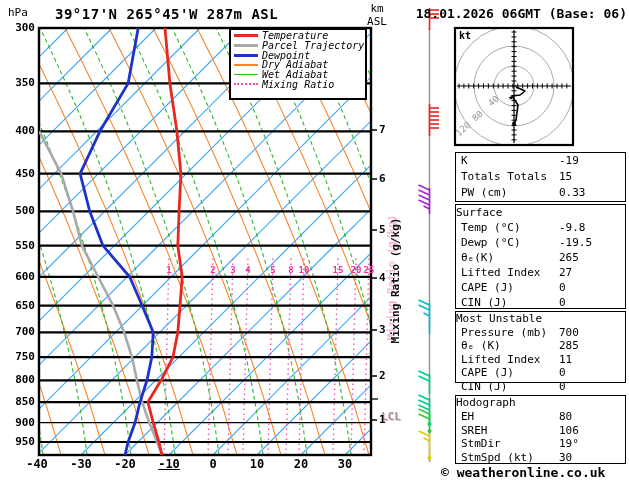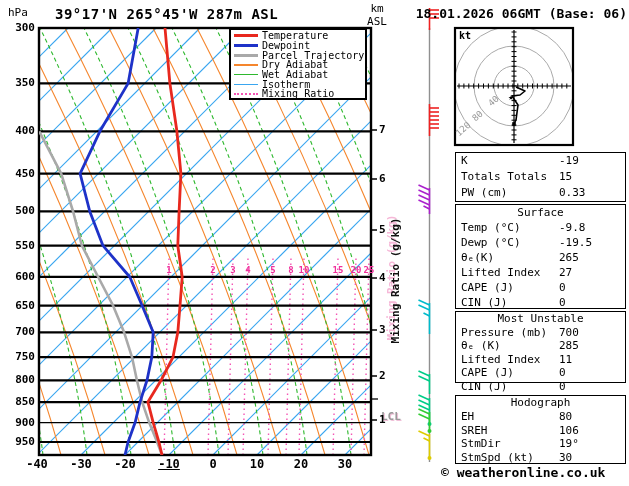--- a/index.html
+++ b/index.html
@@ -18,23 +18,23 @@
   .mixlbl{position:absolute;font-size:9px;font-weight:bold;color:#f0309c;}
   #mixaxis-pink,#mixaxis-black{position:absolute;left:310px;top:274px;width:170px;text-align:center;
       font-size:11px;font-weight:bold;transform:rotate(-90deg);transform-origin:center;}
   #mixaxis-pink{color:#f6b8d8;margin-left:-4px;margin-top:-3px;}
   #mixaxis-black{color:#111;}
   #lcl{left:381px;top:393px;font-size:11px;font-weight:bold;color:#9a9a9a;text-shadow:1px 1px 0 #f0c0d8;margin-top:17px;}
   #legend{position:absolute;left:229px;top:28px;width:138px;height:72px;background:#fff;
       border:2px solid #000;z-index:5;padding:1px 0 0 3px;box-sizing:border-box;}
   .legrow{display:flex;align-items:center;height:9.7px;}
   .legswatch{width:24px;flex:0 0 24px;margin-right:4px;}
-  .legtext{font-size:10px;line-height:9px;}
+  .legtext{font-size:10px;line-height:9px;font-style:italic;}
   #panel .pbox{position:absolute;left:455px;width:171px;border:1.5px solid #000;background:#fff;box-sizing:border-box;}
-  .phead{text-align:center;font-size:11px;}
+  .phead{text-align:left;font-size:11px;}
   .prow{position:relative;padding-left:5px;font-size:11px;}
   .pval{position:absolute;left:103px;top:0;}
   #copyright{left:441px;top:465px;font-size:13px;font-weight:bold;}
   #hodo-kt{left:459px;top:30px;font-size:10px;font-weight:bold;}
   .ringlbl{position:absolute;font-size:9px;color:#999;transform:rotate(-42deg);}
 </style>
 </head>
 <body>
 
 <div id="app">
@@ -265,38 +265,34 @@
     <div>ASL</div>
   </div>
   <div class="lbl" id="datetime">18.01.2026 06GMT (Base: 06)</div>
 
   <div id="legend">
       <div class="legrow">
         <div class="legswatch" style="height: 3px; background: rgb(232, 40, 30);"></div>
         <span class="legtext">Temperature</span>
       </div>
       <div class="legrow">
+        <div class="legswatch" style="height: 3px; background: rgb(169, 169, 169);"></div>
+        <span class="legtext">Parcel Trajectory</span>
+      </div>
+      <div class="legrow">
         <div class="legswatch" style="height: 3px; background: rgb(30, 50, 200);"></div>
         <span class="legtext">Dewpoint</span>
       </div>
       <div class="legrow">
-        <div class="legswatch" style="height: 3px; background: rgb(169, 169, 169);"></div>
-        <span class="legtext">Parcel Trajectory</span>
-      </div>
-      <div class="legrow">
         <div class="legswatch" style="height: 1.5px; background: rgb(245, 134, 45);"></div>
         <span class="legtext">Dry Adiabat</span>
       </div>
       <div class="legrow">
         <div class="legswatch" style="height: 1.5px; background: rgb(46, 184, 46);"></div>
         <span class="legtext">Wet Adiabat</span>
-      </div>
-      <div class="legrow">
-        <div class="legswatch" style="height: 1.5px; background: rgb(58, 166, 240);"></div>
-        <span class="legtext">Isotherm</span>
       </div>
       <div class="legrow">
         <div class="legswatch" style="border-top: 2px dotted rgb(244, 85, 180);"></div>
         <span class="legtext">Mixing Ratio</span>
       </div>
     </div>
 
   <div class="lbl" id="mixaxis-pink">Mixing Ratio (g/kg)</div>
   <div class="lbl" id="mixaxis-black">Mixing Ratio (g/kg)</div>
   <div class="lbl" id="lcl">LCL</div>

